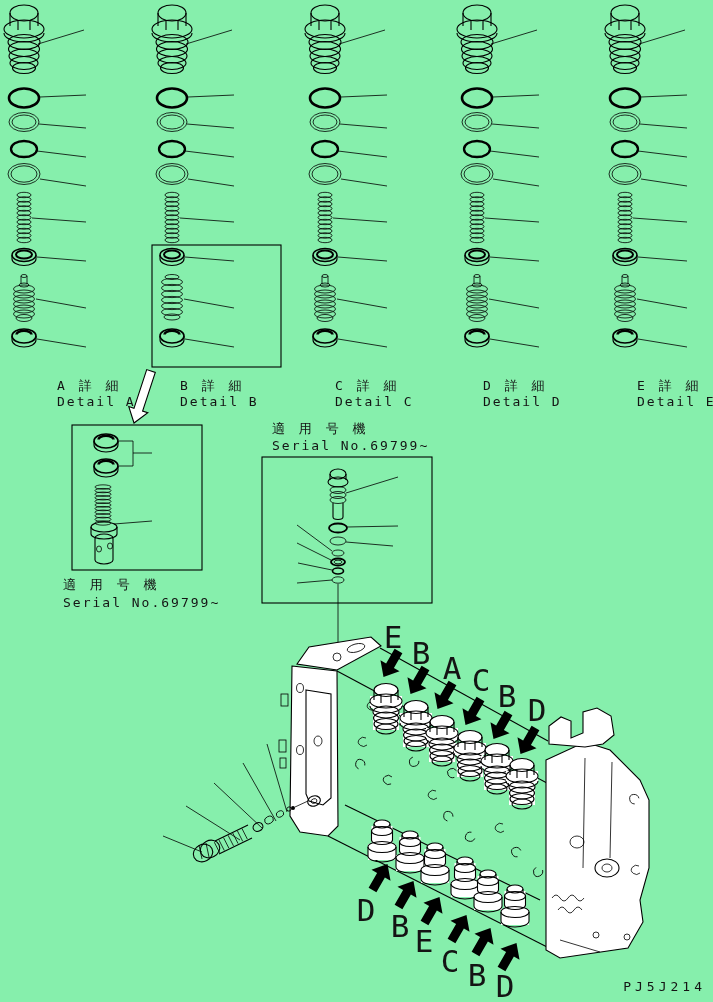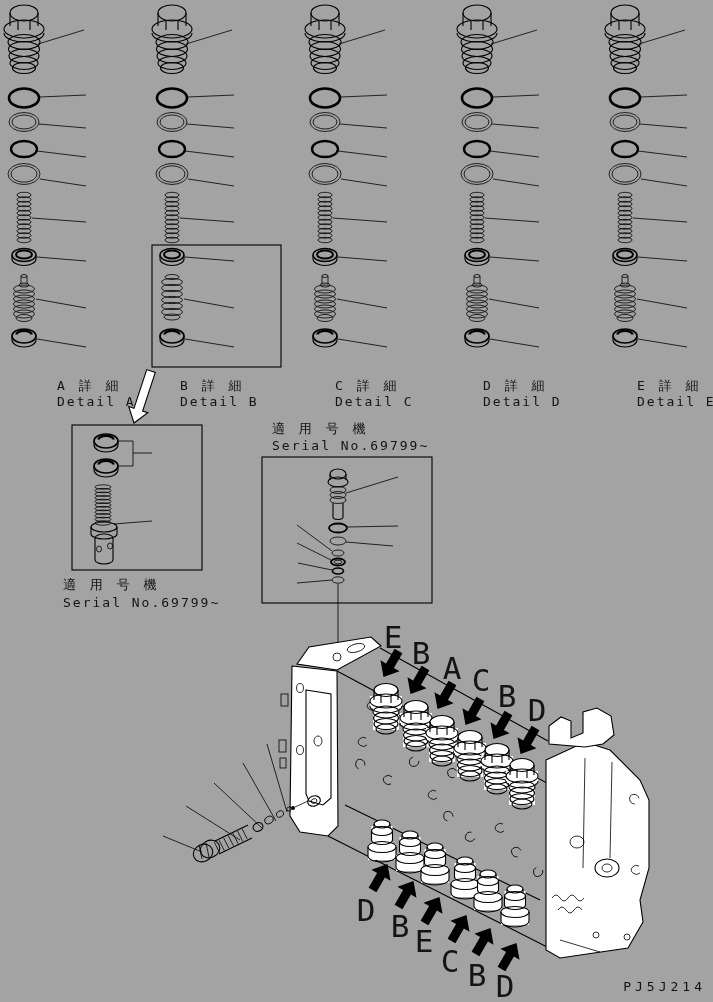--- a/index.html
+++ b/index.html
@@ -1,16 +1,16 @@
 <!DOCTYPE html>
 <html><head>
 <meta charset="utf-8">
 <style>
   html,body{margin:0;padding:0;background:#ffffff;}
-  .canvas{position:relative;width:713px;height:1002px;background:#a3a3a3;overflow:hidden;
+  .canvas{position:relative;width:713px;height:1002px;background:#86efac;overflow:hidden;
           font-family:"DejaVu Sans Mono","Liberation Mono",monospace;}
   svg{position:absolute;left:0;top:0;}
   .ln{fill:none;stroke:#000;stroke-width:1.1;}
   .ld{fill:none;stroke:#000;stroke-width:.8;}
   .w{fill:#fff;stroke:#000;stroke-width:1.1;}
   .wn{fill:#fff;stroke:none;}
   .blk{fill:#000;stroke:none;}
   text{fill:#141414;}
   .lbl{font-size:13px;letter-spacing:2px;}
   .lbl-jp{font-size:13px;letter-spacing:3px;}

